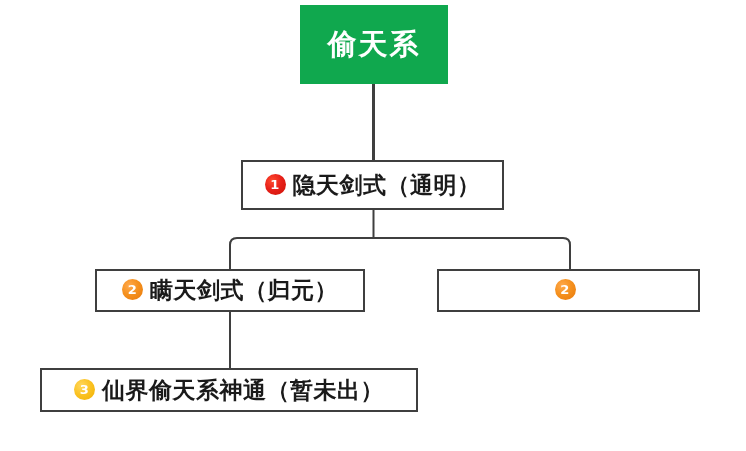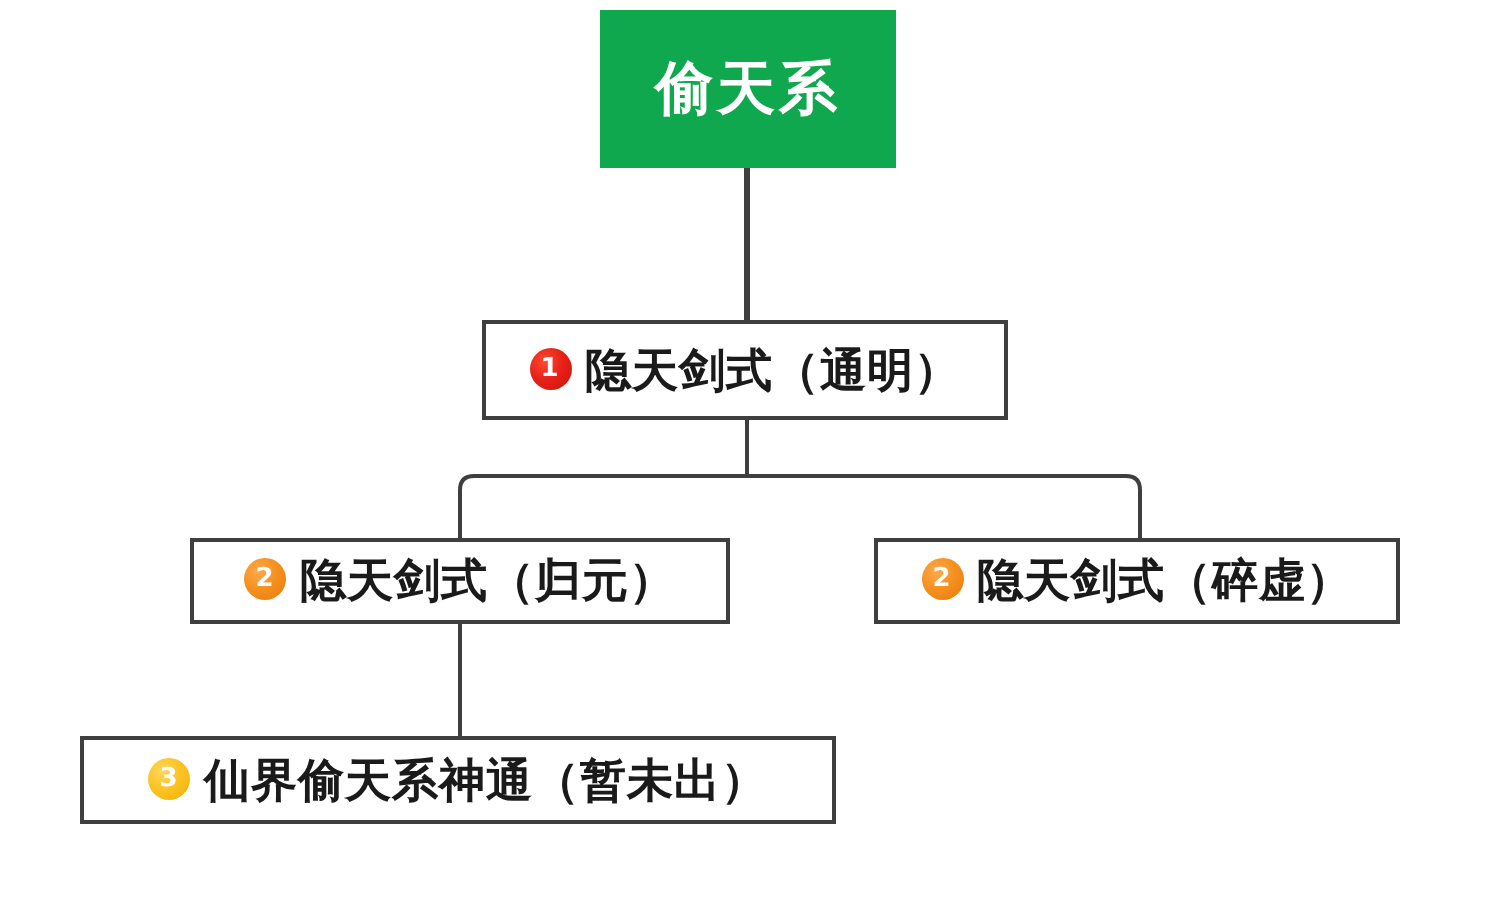--- a/index.html
+++ b/index.html
@@ -110,28 +110,27 @@
   <div class="node plain" style="left:241px; top:160px; width:263px; height:50px;">
     <span class="row-inner">
       <span class="badge red">1</span>
       <span class="node-label">隐天剑式（通明）</span>
     </span>
   </div>
 
   <div class="node plain" style="left:95px; top:269px; width:270px; height:43px;">
     <span class="row-inner">
       <span class="badge orange">2</span>
-      <span class="node-label">隐天剑式（归元）</span>
+      <span class="node-label">瞒天剑式（归元）</span>
     </span>
   </div>
 
   <div class="node plain" style="left:437px; top:269px; width:263px; height:43px;">
     <span class="row-inner">
       <span class="badge orange">2</span>
-      <span class="node-label">隐天剑式（碎虚）</span>
     </span>
   </div>
 
   <div class="node plain" style="left:40px; top:368px; width:378px; height:44px;">
     <span class="row-inner">
       <span class="badge gold">3</span>
       <span class="node-label">仙界偷天系神通（暂未出）</span>
     </span>
   </div>
 

